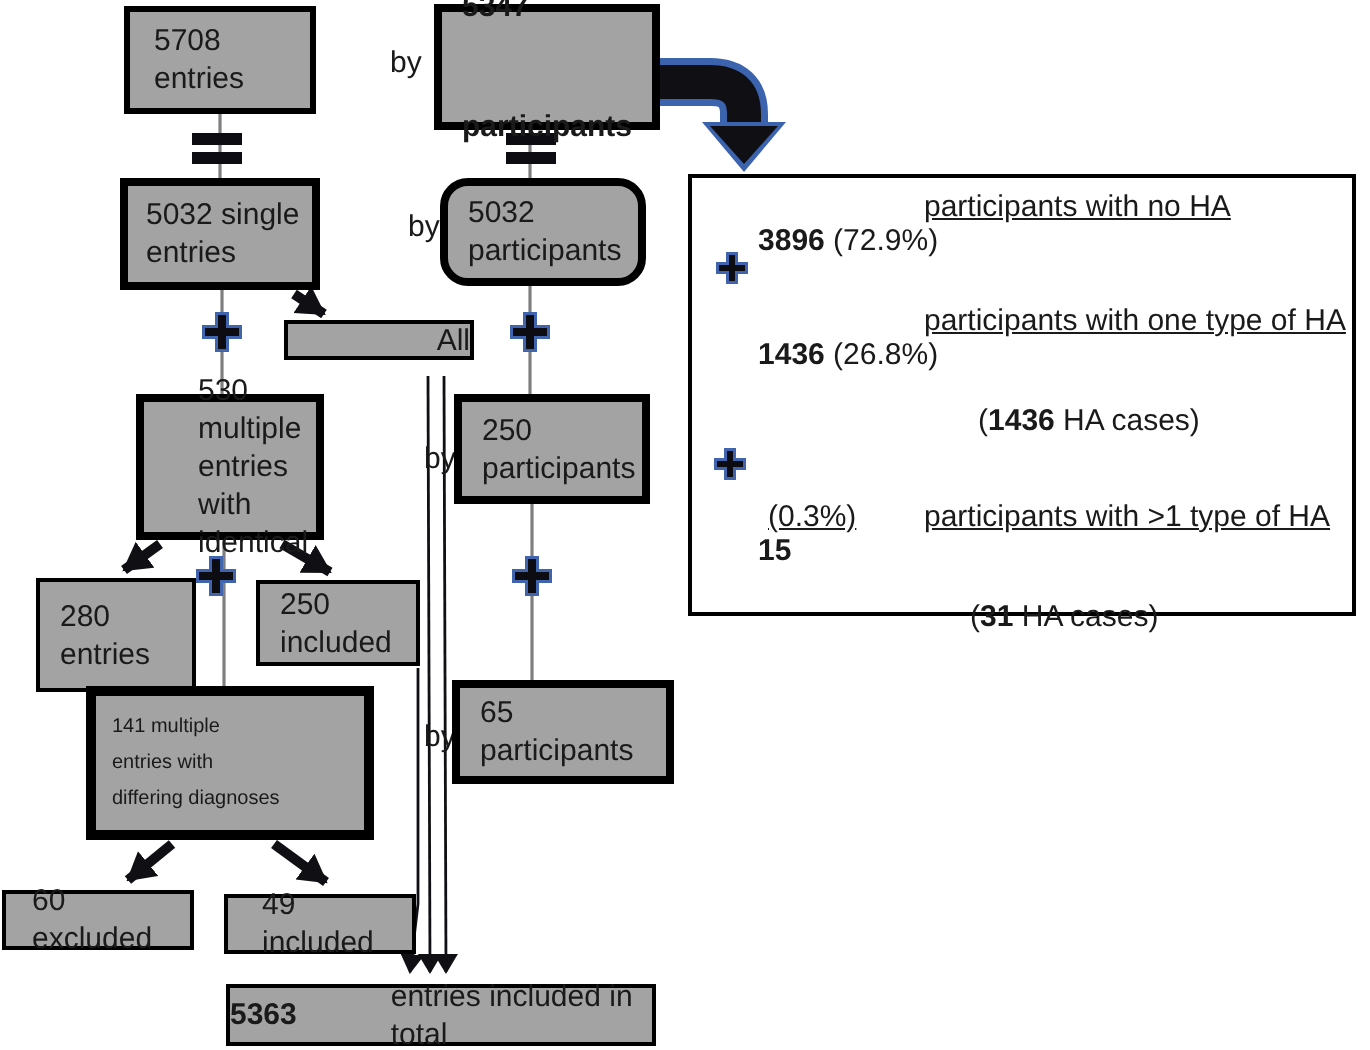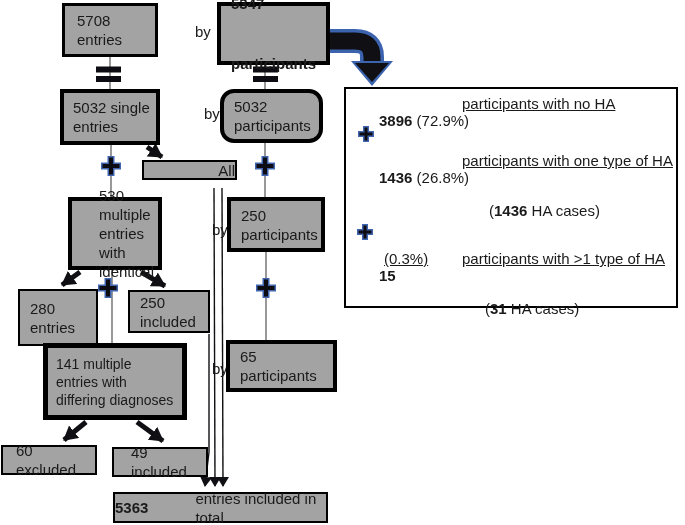--- a/index.html
+++ b/index.html
@@ -7,21 +7,21 @@
           font-family:"Liberation Sans", sans-serif;color:#1a1a1a;overflow:hidden;}
   .layer{position:absolute;left:0;top:0;z-index:1;}
   .box{position:absolute;z-index:2;background:#a3a3a3;border:3px solid #000;
        box-sizing:border-box;display:flex;flex-direction:column;justify-content:center;
        padding-left:10px;font-size:15px;line-height:19px;}
   .box span{display:block;}
   .bw2{border-width:2px;}
   .bw4{border-width:4px;}
   .bw5{border-width:5px;}
   .bold{font-weight:bold;}
-  .small{font-size:14px;line-height:18px;padding-left:8px;}
+  .small{font-size:10px;line-height:18px;padding-left:8px;}
   .byl{position:absolute;z-index:2;font-size:15px;margin-left:22px;}
   .totalbox{flex-direction:row;justify-content:center;align-items:center;padding-left:0;gap:47px;}
   .totalbox span{display:inline;}
   .panel{position:absolute;left:344px;top:87px;width:334px;height:221px;z-index:2;
          border:2px solid #000;background:#fff;box-sizing:border-box;font-size:15px;}
   .prow{position:absolute;white-space:pre-wrap;}
   .pnum{font-weight:bold;}
   .plabel{position:absolute;left:116px;top:0;white-space:pre;text-decoration:underline;}
   .pplus{position:absolute;width:16px;height:16px;}
 </style>

